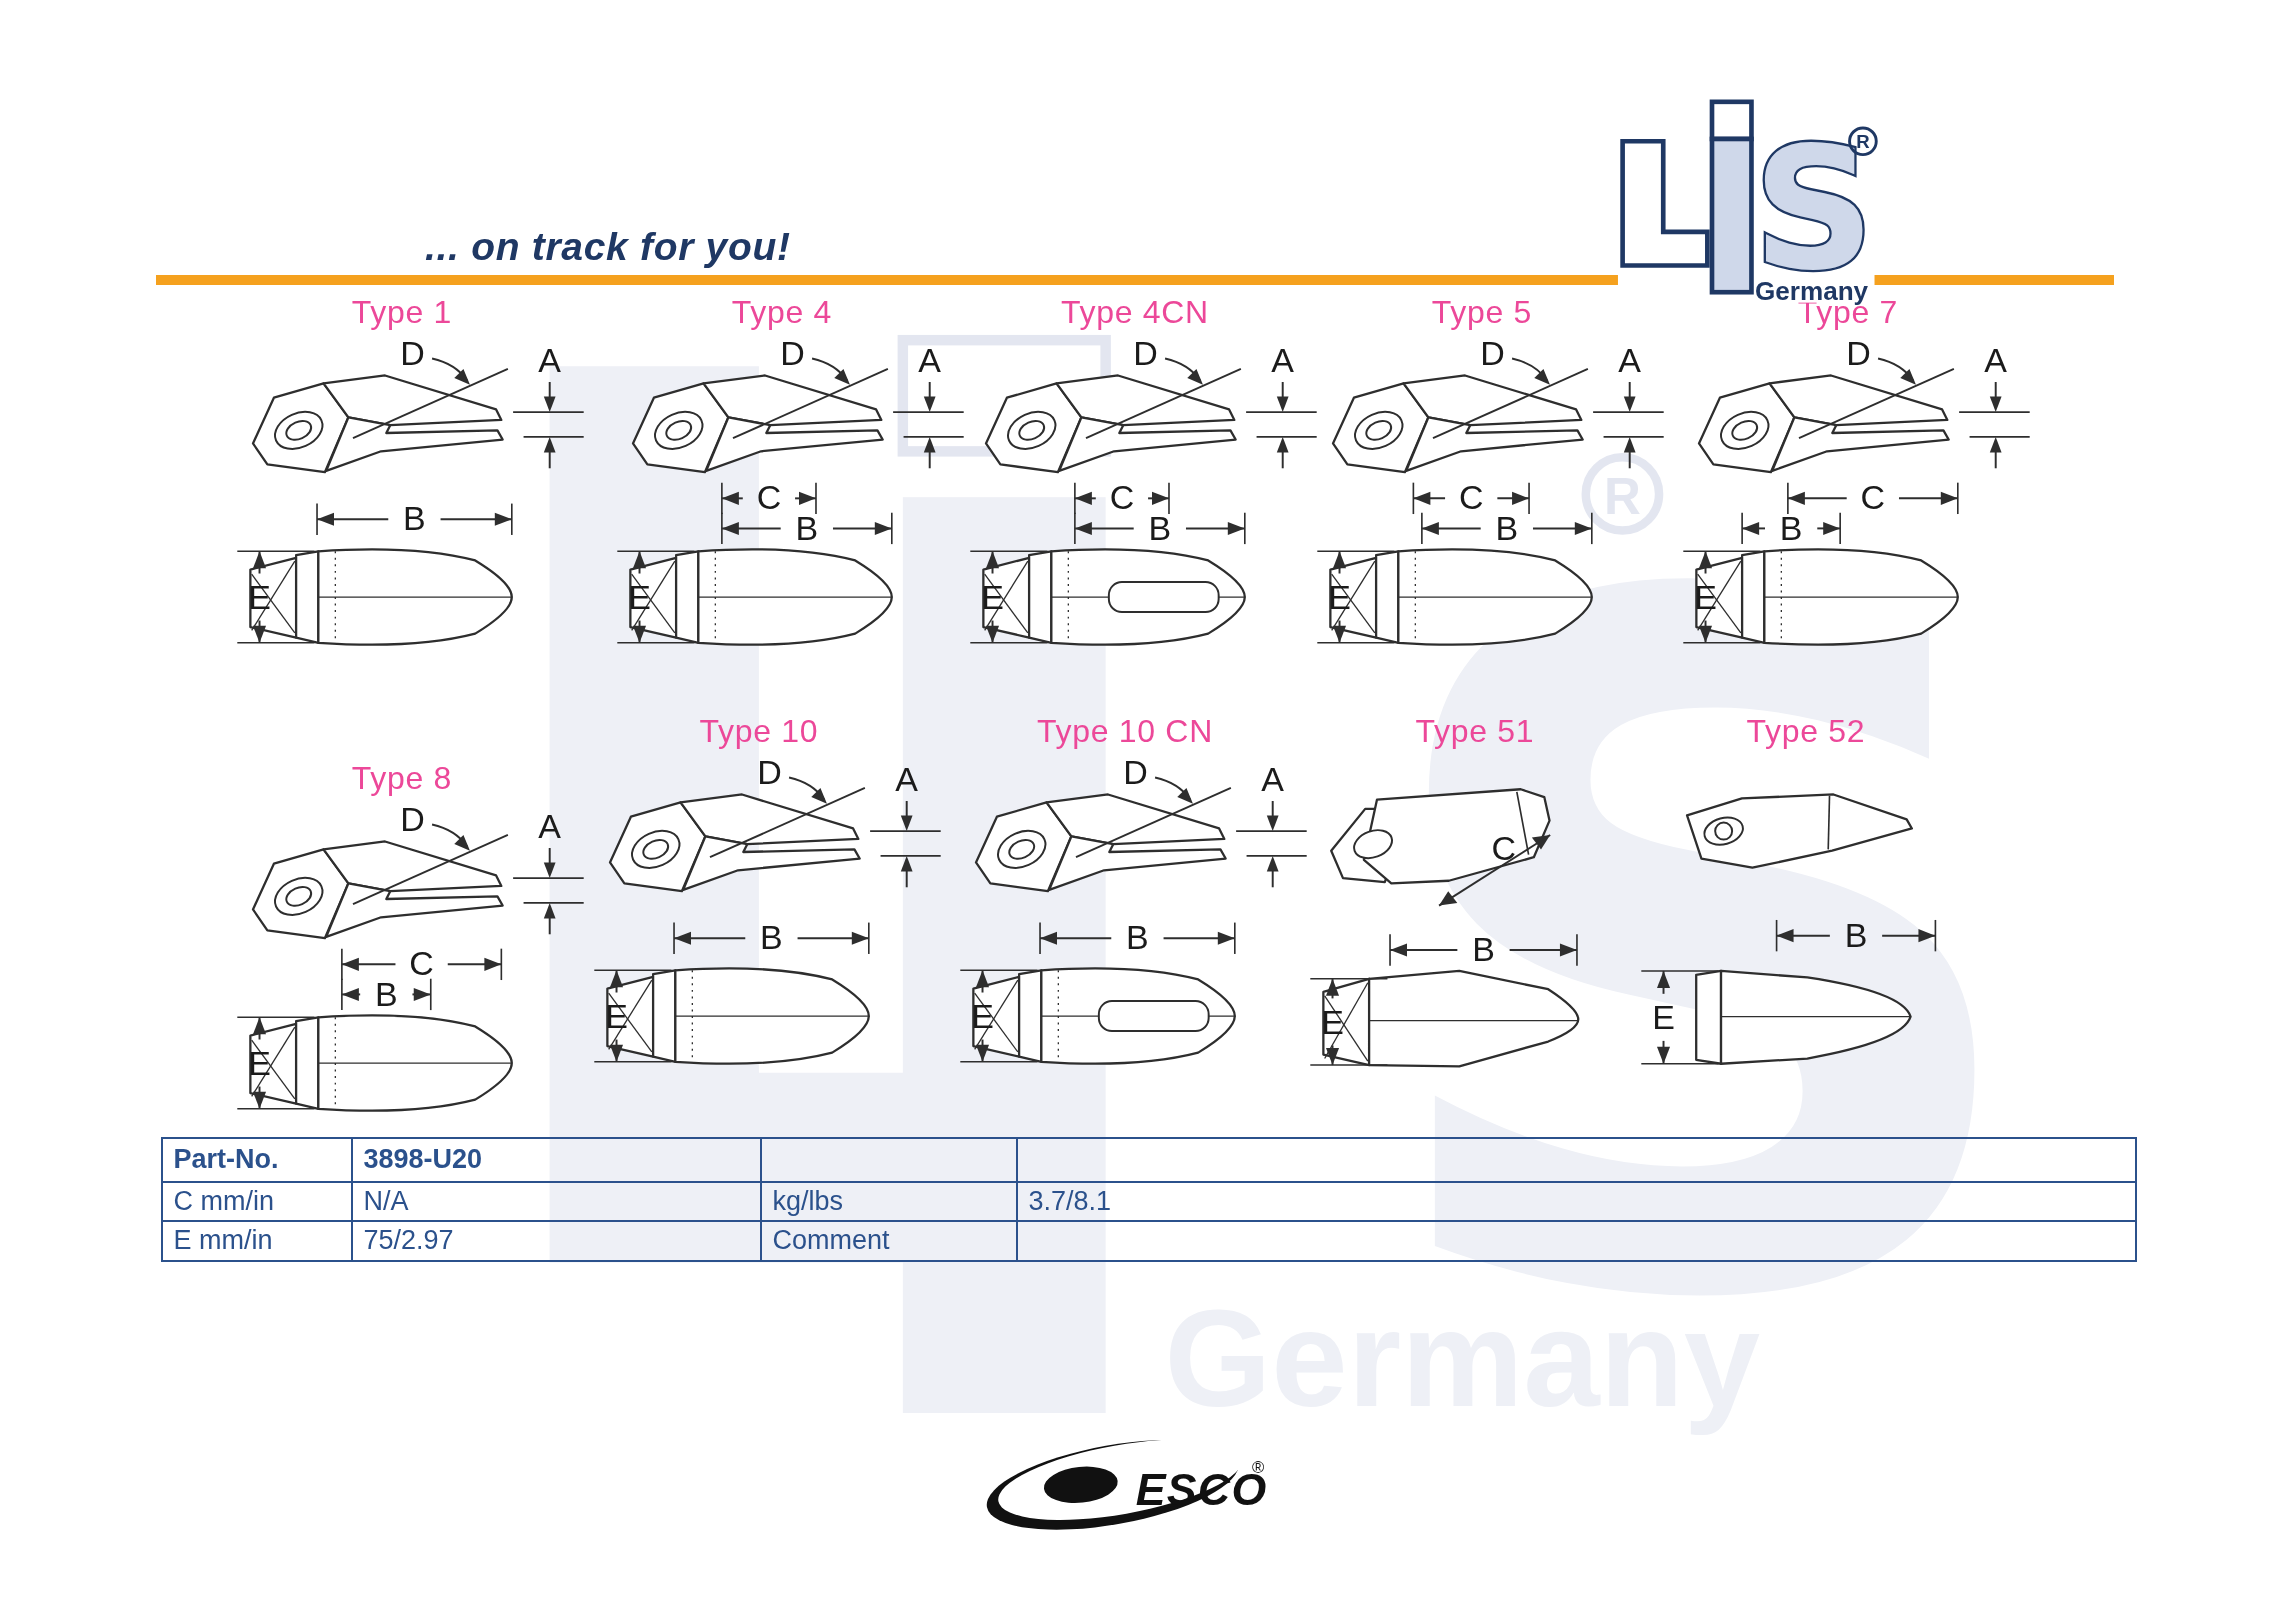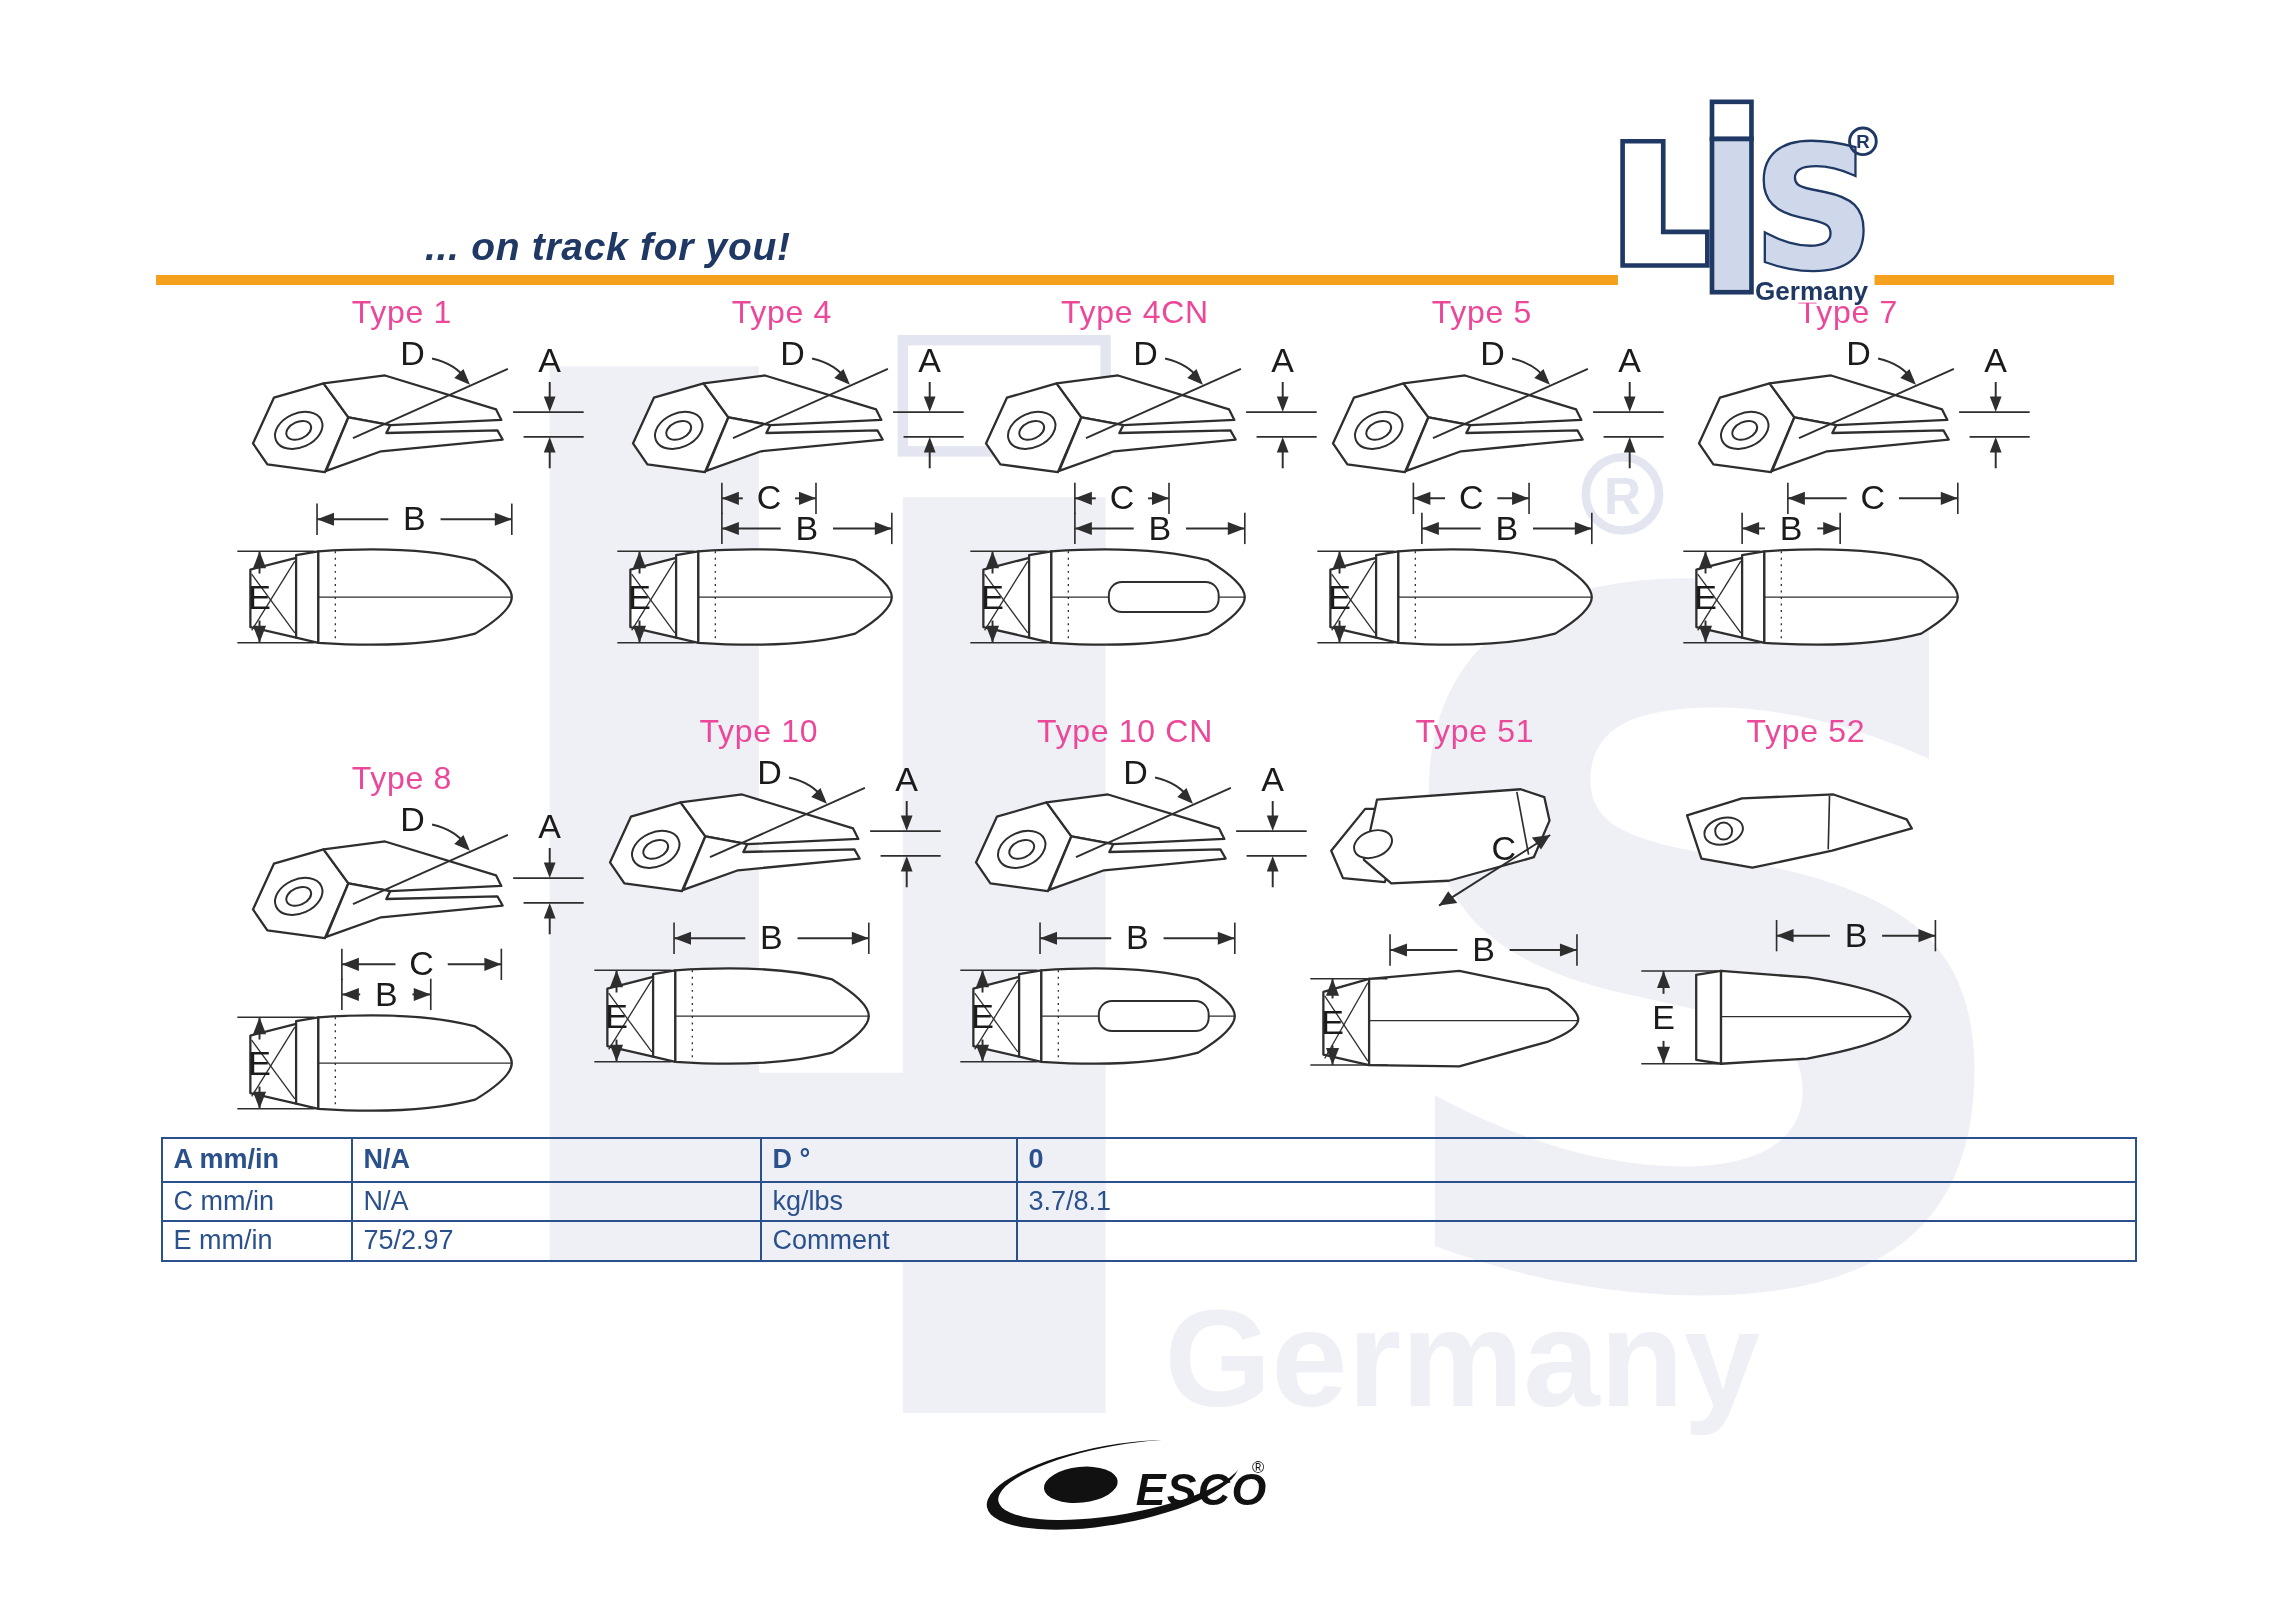--- a/index.html
+++ b/index.html
@@ -495,24 +495,24 @@
 
   <table id="spec-table">
       <colgroup>
         <col style="width:190px">
         <col style="width:409px">
         <col style="width:256px">
         <col style="width:1119px">
       </colgroup>
       <tbody>
         <tr>
-          <td>A mm/in</td>
-          <td>N/A</td>
-          <td>D °</td>
-          <td>0</td>
+          <td>Part-No.</td>
+          <td>3898-U20</td>
+          <td></td>
+          <td></td>
         </tr>
         <tr>
           <td>C mm/in</td>
           <td>N/A</td>
           <td>kg/lbs</td>
           <td>3.7/8.1</td>
         </tr>
         <tr>
           <td>E mm/in</td>
           <td>75/2.97</td>

